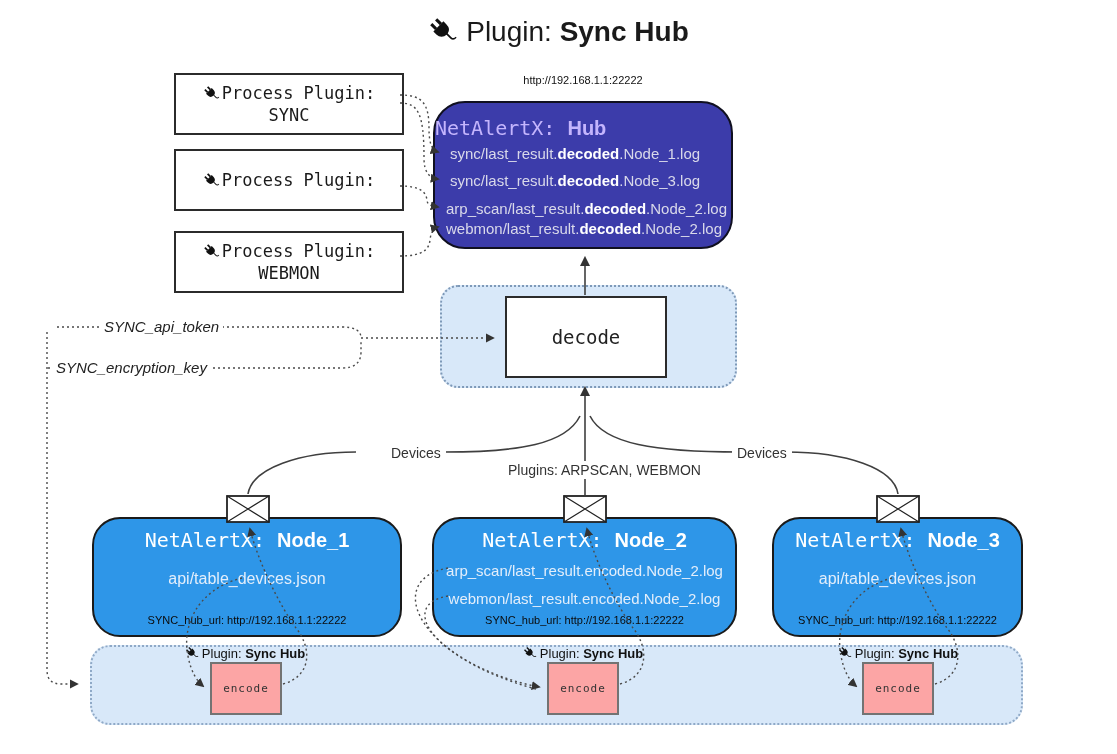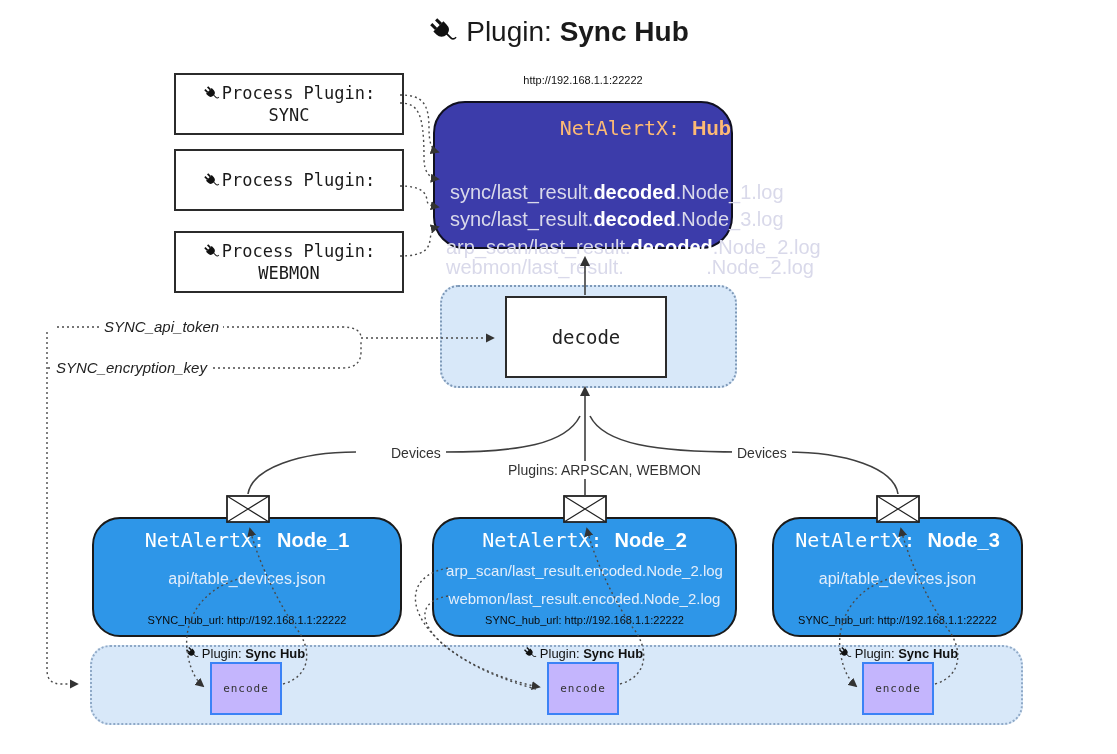--- a/index.html
+++ b/index.html
@@ -12,24 +12,24 @@
   .title .plug{vertical-align:-5px;margin-right:8px;}
   
   .pbox{left:174px;width:226px;height:58px;background:#fff;border:2px solid #2b2b2b;
         font-family:"DejaVu Sans Mono",monospace;font-size:17px;text-align:center;
         display:flex;flex-direction:column;justify-content:center;gap:2px;}
   .pbox .l1{display:flex;align-items:center;justify-content:center;gap:2px;}
   
   .huburl{left:433px;width:300px;top:74px;text-align:center;font-size:11px;color:#111;}
   .hub{left:433px;top:101px;width:300px;height:148px;background:#3c3caa;border:2px solid #101020;
        border-radius:32px;box-sizing:border-box;}
-  .hubtitle{left:0;right:0;top:13px;text-align:right;color:#fdba74;font-size:20px;
+  .hubtitle{left:0;right:0;top:13px;text-align:left;color:#c4b5fd;font-size:20px;
             font-family:"DejaVu Sans Mono",monospace;}
   .hubtitle b{font-family:"Liberation Sans",sans-serif;font-weight:700;}
-  .hubline{left:15px;font-size:20px;color:#d9d9ea;white-space:nowrap;line-height:18px;margin-top:38px;}
+  .hubline{left:15px;font-size:15px;color:#d9d9ea;white-space:nowrap;line-height:18px;}
   .hubline b{color:#fff;font-weight:700;}
   
   .darea{left:440px;top:285px;width:297px;height:103px;background:#d8e8f9;
          border:2px dotted #7e99b8;border-radius:18px;box-sizing:border-box;}
   .dbox{left:505px;top:296px;width:162px;height:82px;background:#fff;border:2px solid #2b2b2b;
         box-sizing:border-box;display:flex;align-items:center;justify-content:center;
         font-family:"DejaVu Sans Mono",monospace;font-size:19px;color:#222;}
   
   .linelabel{background:#fff;padding:1px 5px;font-size:14px;color:#333;white-space:nowrap;}
   .cfglabel{background:#fff;padding:0 4px;font-size:15px;color:#222;white-space:nowrap;font-style:italic;}
@@ -40,21 +40,21 @@
           font-family:"DejaVu Sans Mono",monospace;white-space:nowrap;}
   .ntitle b{font-family:"Liberation Sans",sans-serif;font-weight:700;}
   .nfile{left:0;right:0;text-align:center;color:#e3eefb;font-size:15px;white-space:nowrap;}
   .nurl{left:0;right:0;top:95px;text-align:center;color:#0b0b0b;font-size:11px;white-space:nowrap;}
   
   .band{left:90px;top:645px;width:933px;height:80px;background:#d8e8f9;
         border:2px dotted #8fa9c7;border-radius:20px;box-sizing:border-box;}
   .bandlabel{top:646px;width:200px;text-align:center;font-size:13px;color:#111;white-space:nowrap;}
   .bandlabel b{font-weight:700;}
   .bandlabel .plug{vertical-align:-2px;margin-right:3px;}
-  .ebox{top:662px;width:72px;height:53px;background:#c4b5fd;border:2px solid #3b82f6;box-sizing:border-box;
+  .ebox{top:662px;width:72px;height:53px;background:#fca5a5;border:2px solid #737373;box-sizing:border-box;
         display:flex;align-items:center;justify-content:center;
         font-family:"DejaVu Sans Mono",monospace;font-size:11px;color:#333;letter-spacing:1px;}
   
   .wires{left:0;top:0;pointer-events:none;}
   .envelope{top:495px;}
 </style>
 </head>
 <body>
 
 <div class="canvas">

